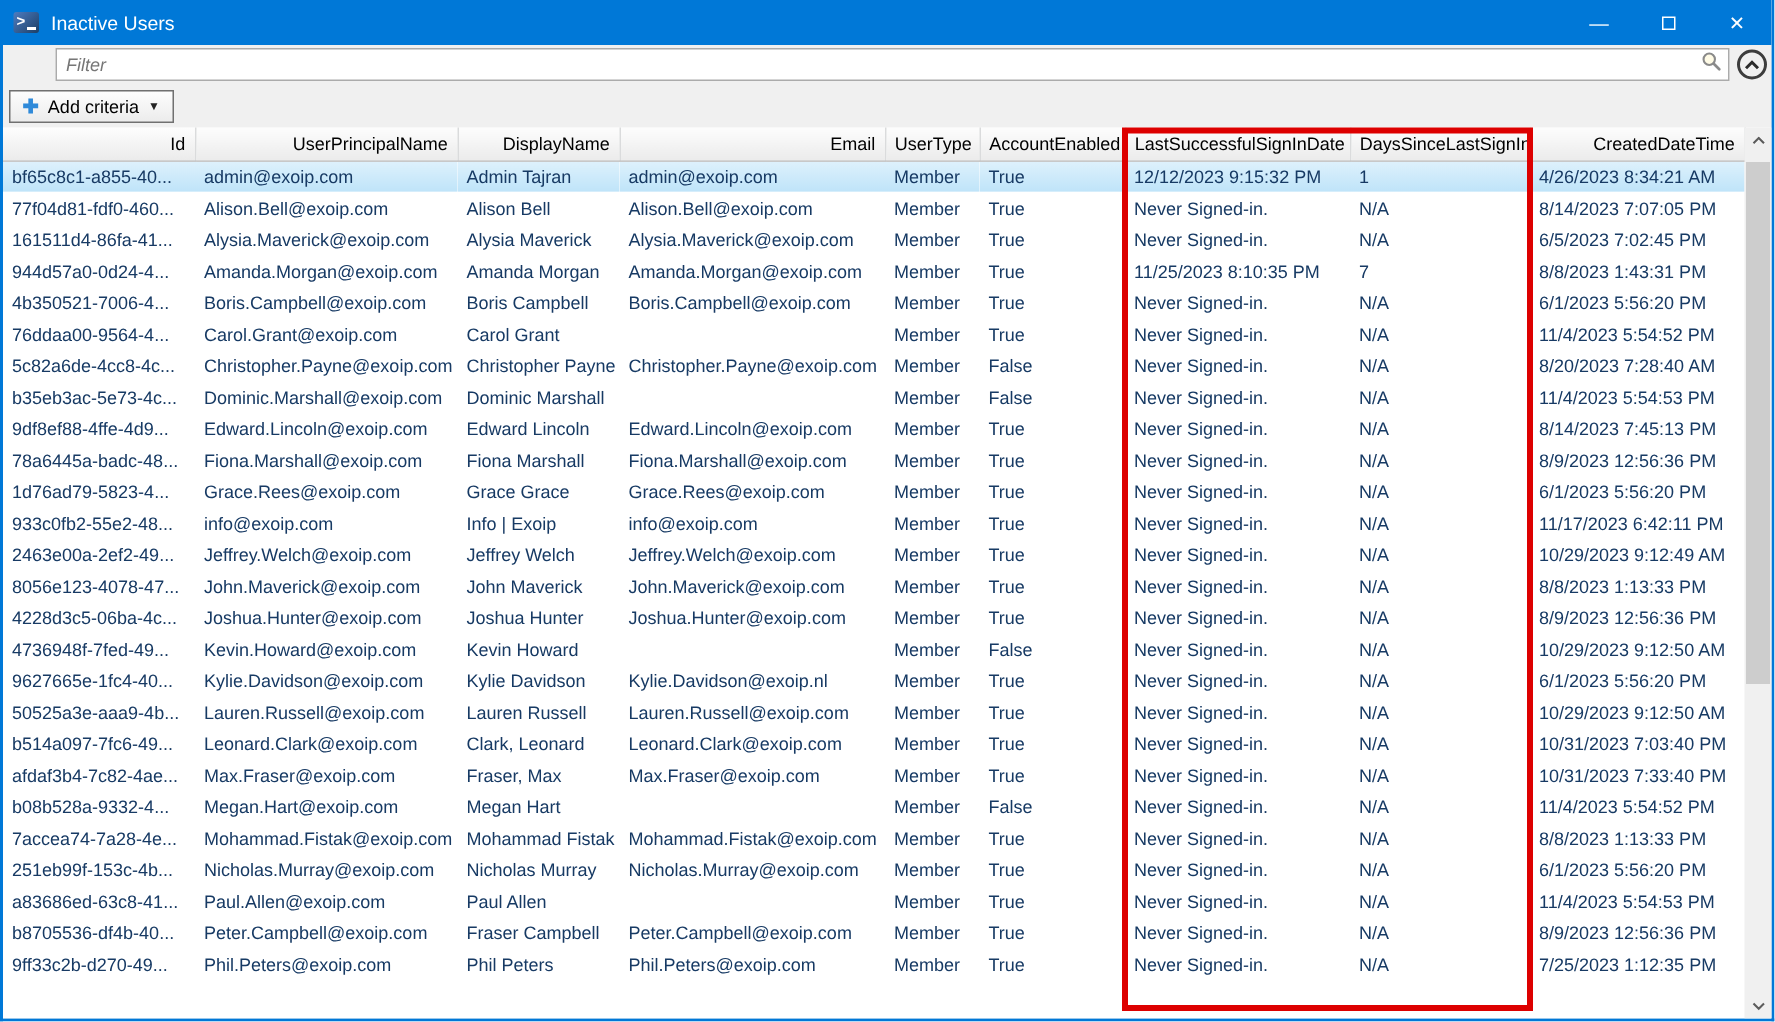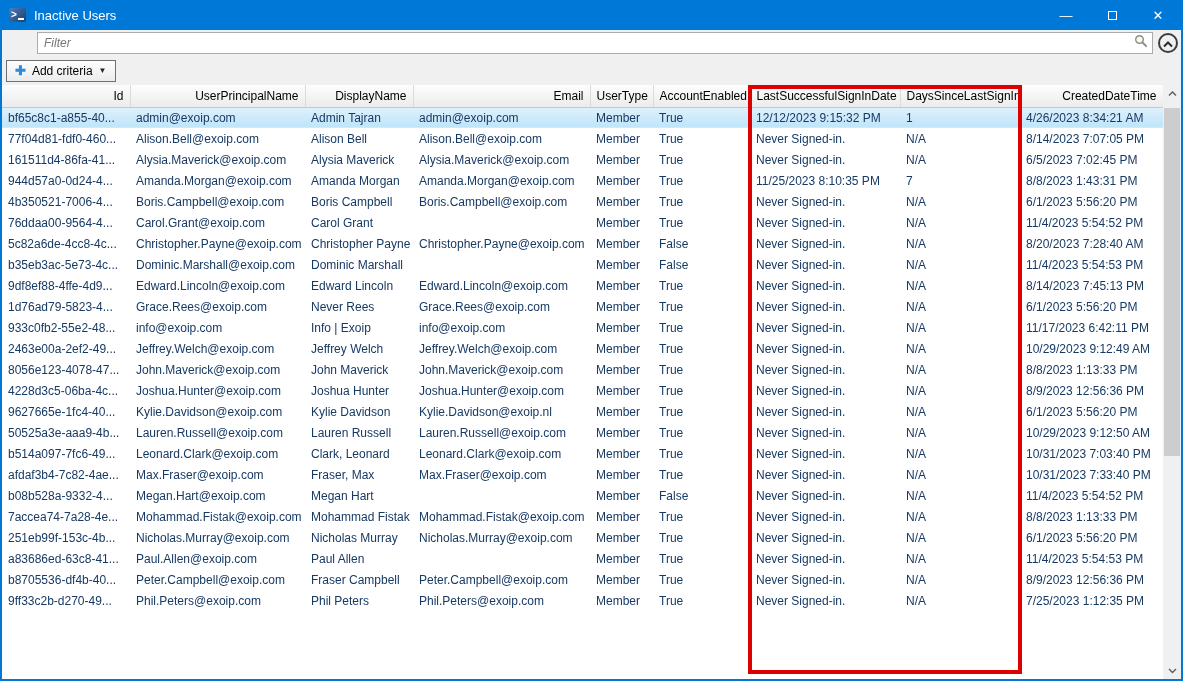--- a/index.html
+++ b/index.html
@@ -222,23 +222,34 @@
             <td>Edward.Lincoln@exoip.com</td>
             <td>Edward Lincoln</td>
             <td>Edward.Lincoln@exoip.com</td>
             <td>Member</td>
             <td>True</td>
             <td>Never Signed-in.</td>
             <td>N/A</td>
             <td>8/14/2023 7:45:13 PM</td>
           </tr>
           <tr>
+            <td>78a6445a-badc-48...</td>
+            <td>Fiona.Marshall@exoip.com</td>
+            <td>Fiona Marshall</td>
+            <td>Fiona.Marshall@exoip.com</td>
+            <td>Member</td>
+            <td>True</td>
+            <td>Never Signed-in.</td>
+            <td>N/A</td>
+            <td>8/9/2023 12:56:36 PM</td>
+          </tr>
+          <tr>
             <td>1d76ad79-5823-4...</td>
             <td>Grace.Rees@exoip.com</td>
-            <td>Never Rees</td>
+            <td>Grace Grace</td>
             <td>Grace.Rees@exoip.com</td>
             <td>Member</td>
             <td>True</td>
             <td>Never Signed-in.</td>
             <td>N/A</td>
             <td>6/1/2023 5:56:20 PM</td>
           </tr>
           <tr>
             <td>933c0fb2-55e2-48...</td>
             <td>info@exoip.com</td>
@@ -275,20 +286,31 @@
           <tr>
             <td>4228d3c5-06ba-4c...</td>
             <td>Joshua.Hunter@exoip.com</td>
             <td>Joshua Hunter</td>
             <td>Joshua.Hunter@exoip.com</td>
             <td>Member</td>
             <td>True</td>
             <td>Never Signed-in.</td>
             <td>N/A</td>
             <td>8/9/2023 12:56:36 PM</td>
+          </tr>
+          <tr>
+            <td>4736948f-7fed-49...</td>
+            <td>Kevin.Howard@exoip.com</td>
+            <td>Kevin Howard</td>
+            <td></td>
+            <td>Member</td>
+            <td>False</td>
+            <td>Never Signed-in.</td>
+            <td>N/A</td>
+            <td>10/29/2023 9:12:50 AM</td>
           </tr>
           <tr>
             <td>9627665e-1fc4-40...</td>
             <td>Kylie.Davidson@exoip.com</td>
             <td>Kylie Davidson</td>
             <td>Kylie.Davidson@exoip.nl</td>
             <td>Member</td>
             <td>True</td>
             <td>Never Signed-in.</td>
             <td>N/A</td>

